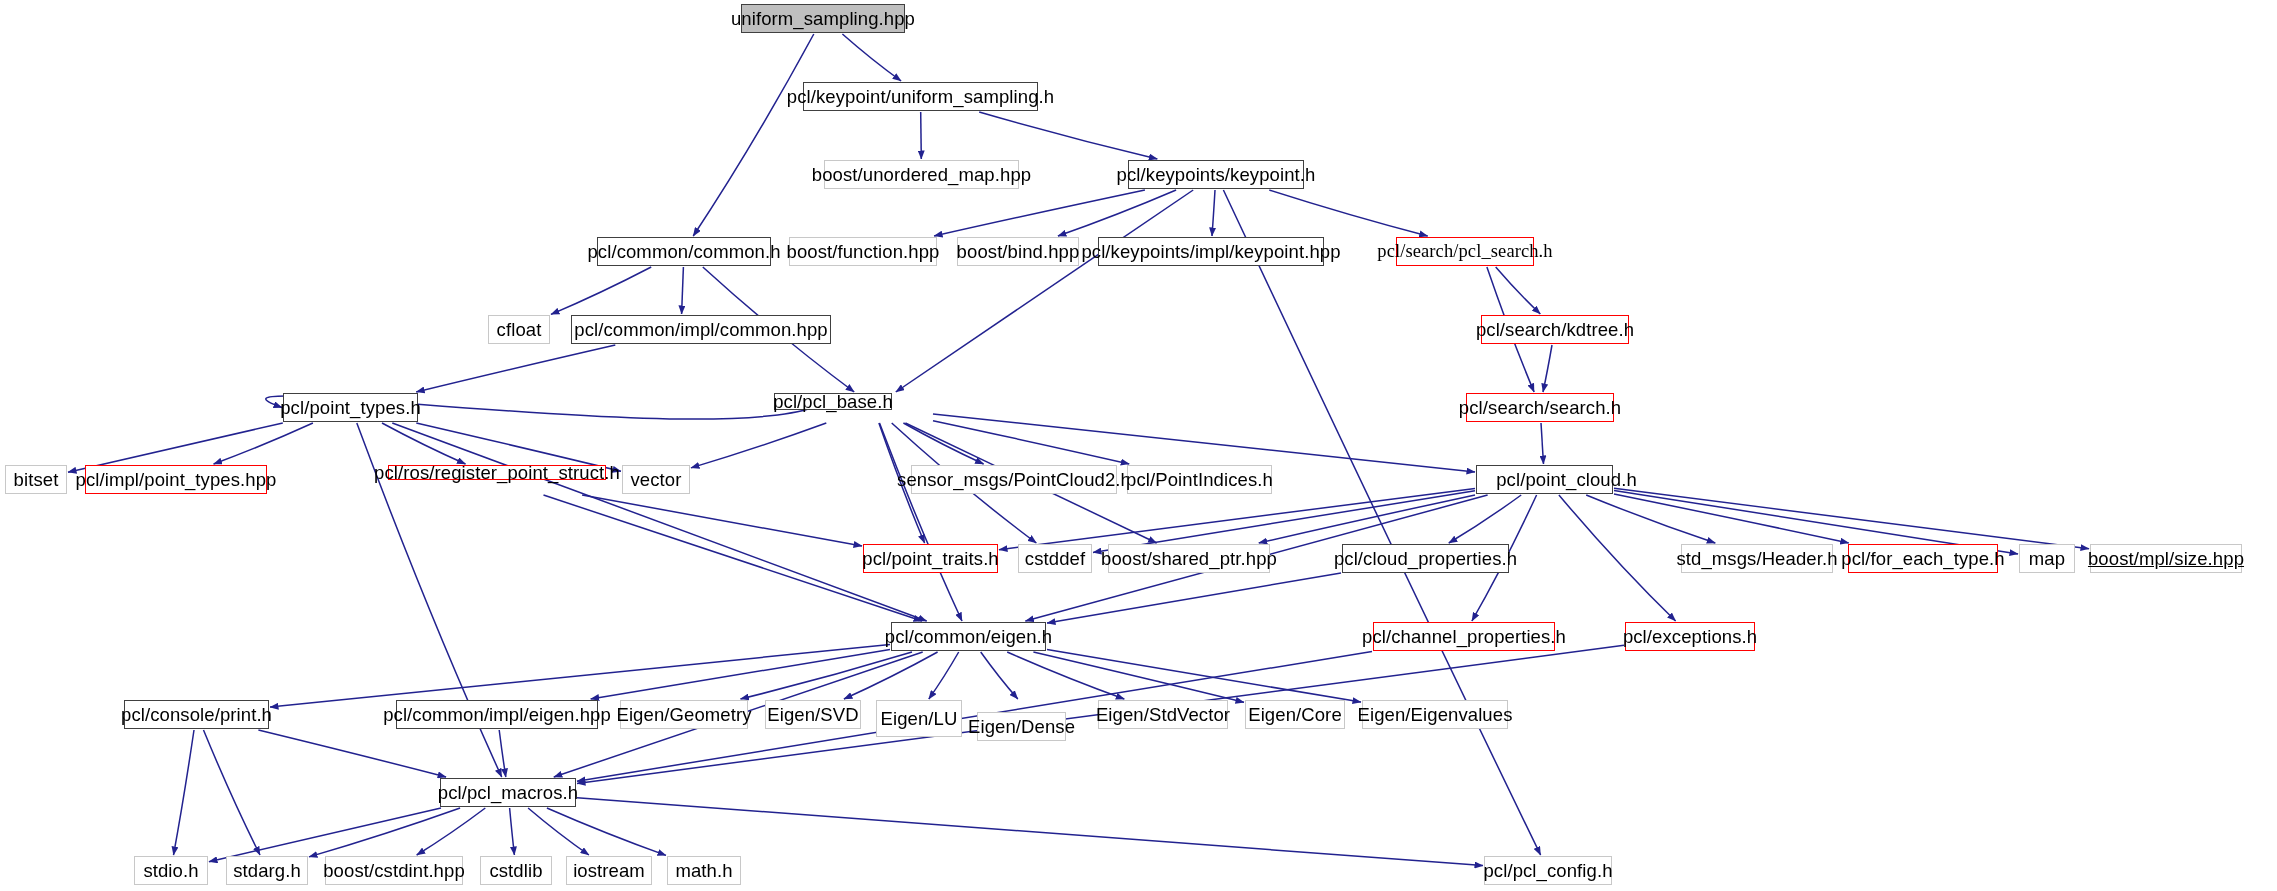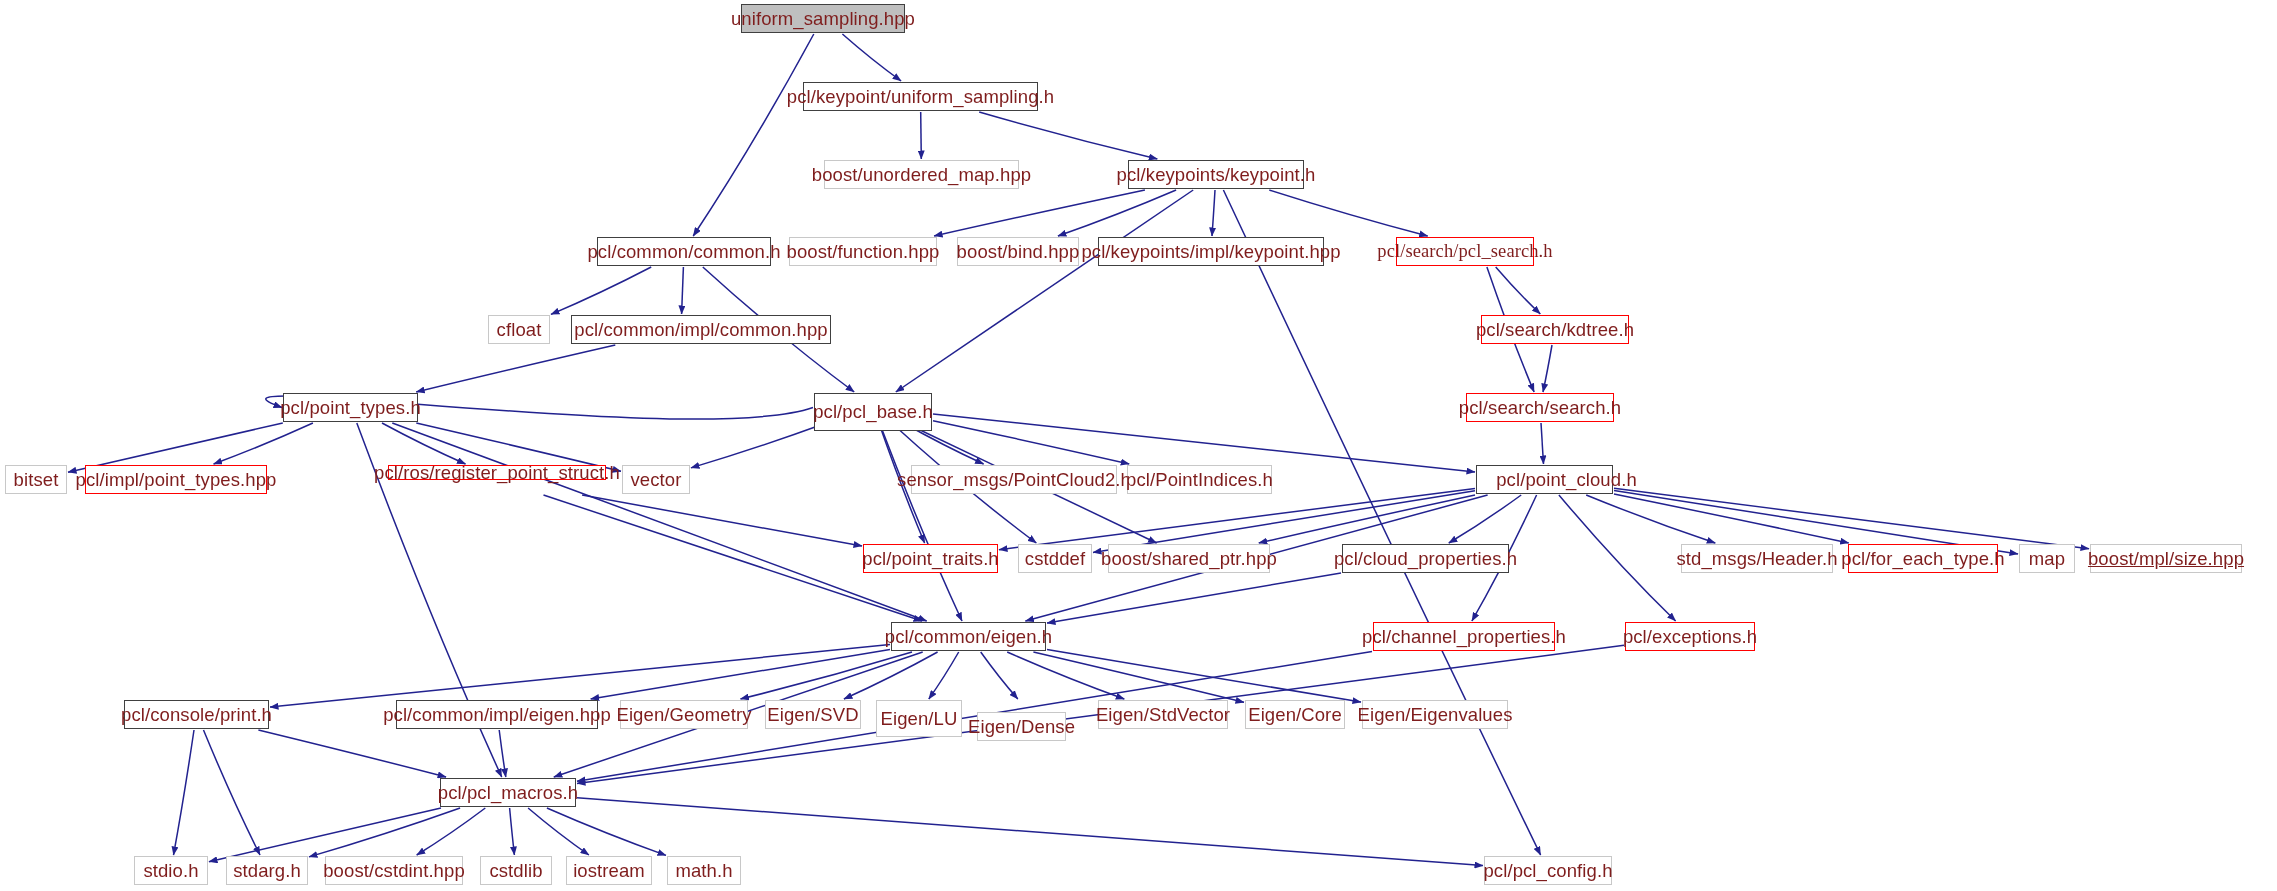--- a/index.html
+++ b/index.html
@@ -1,21 +1,21 @@
 <!DOCTYPE html>
 <html><head>
 <meta charset="utf-8">
 <style>
   html,body{margin:0;padding:0;background:#ffffff;}
   body{font-family:"Liberation Sans","DejaVu Sans",sans-serif;}
   #stage{position:relative;width:2277px;height:891px;background:#ffffff;overflow:hidden;}
   svg#edges{position:absolute;left:0;top:0;width:2277px;height:891px;}
   .node{position:absolute;box-sizing:border-box;display:flex;align-items:center;
         justify-content:center;white-space:nowrap;background:#ffffff;
-        font-size:18.5px;color:#7f1d1d;letter-spacing:.1px;}
+        font-size:18.5px;color:#000000;letter-spacing:.1px;}
   .node.grey{border:1px solid #c8c8c8;}
   .node.black{border:1.6px solid #404040;}
   .node.red{border:1.8px solid #ff0000;}
   .node.root{border:1.6px solid #404040;background:#bfbfbf;}
 </style>
 </head>
 <body>
 
 <div id="stage">
   <svg id="edges" viewBox="0 0 2277 891" preserveAspectRatio="none">
@@ -131,21 +131,21 @@
       </div>
       <div class="node red" style="left: 1481px; top: 315px; width: 148px; height: 29px;">
         <span>pcl/search/kdtree.h</span>
       </div>
       <div class="node red" style="left: 1466px; top: 393px; width: 148px; height: 29px;">
         <span>pcl/search/search.h</span>
       </div>
       <div class="node black" style="left: 283px; top: 393px; width: 135px; height: 29px;">
         <span>pcl/point_types.h</span>
       </div>
-      <div class="node black" style="left: 814px; top: 393px; width: 118px; height: 38px;">
+      <div class="node black" style="left: 774px; top: 393px; width: 118px; height: 17px;">
         <span>pcl/pcl_base.h</span>
       </div>
       <div class="node grey" style="left: 5px; top: 465px; width: 62px; height: 29px;">
         <span>bitset</span>
       </div>
       <div class="node red" style="left: 85px; top: 465px; width: 182px; height: 29px;">
         <span>pcl/impl/point_types.hpp</span>
       </div>
       <div class="node red" style="left: 388px; top: 465px; width: 218px; height: 15px;">
         <span>pcl/ros/register_point_struct.h</span>

